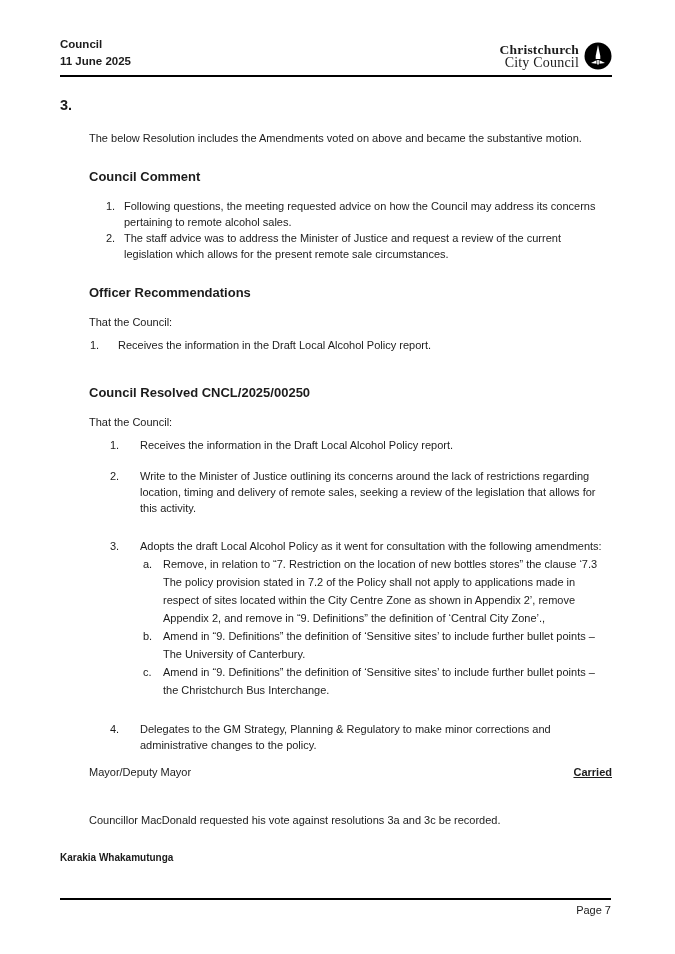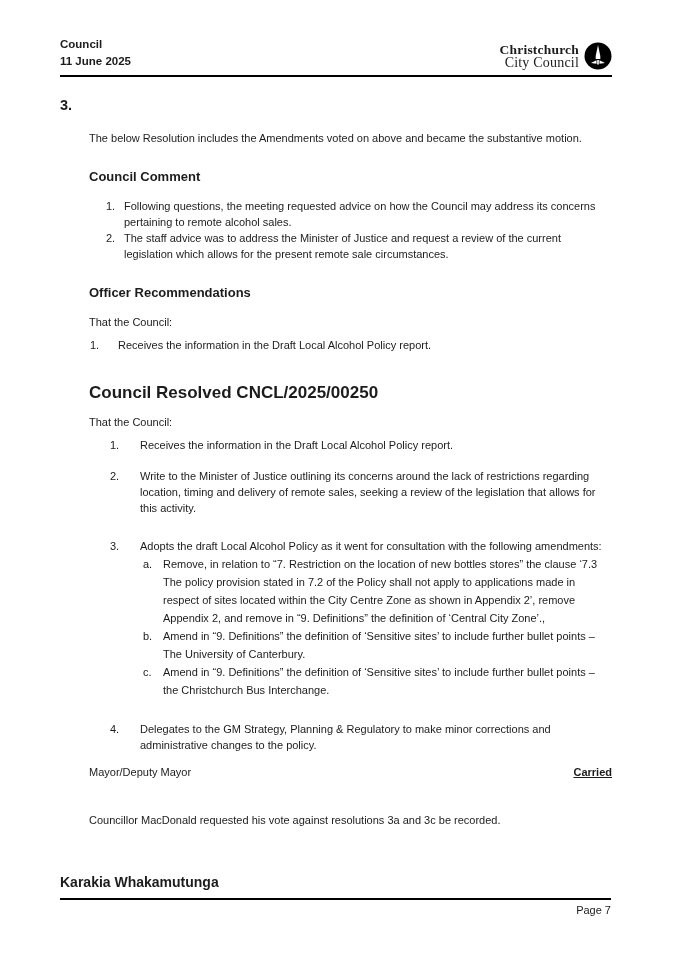--- a/index.html
+++ b/index.html
@@ -38,31 +38,31 @@
   .indent { margin-left:29px;margin-top:32px; }
   .note-label { margin-top:9px; }
   .note-para { margin-top:16px; }
   .sub-heading { margin-top:23px; font-weight:bold; font-size:13px; }
   .cc-list { margin-top:13px; }
   .cc-item { position:relative; padding-left:64px; }
   .cc-item .marker { position:absolute; left:46px; }
   .intro { margin-top:13px; }
   .or-item { position:relative; padding-left:58px; margin-top:7px; }
   .or-item .marker { position:absolute; left:30px; }
-  .res-heading { font-weight:bold; font-size:17px; }
+  .res-heading { font-weight:bold; font-size:13px; }
   .res-item { position:relative; padding-left:80px; margin-top:7px; }
   .res-item .marker { position:absolute; left:50px; }
   .res-item.gap { margin-top:15px; }
   .res-item.biggap { margin-top:22px; }
   .sub-list { margin-top:1px; }
   .sub-item { position:relative; padding-left:74px; line-height:18px; }
   .sub-item .marker { position:absolute; left:54px; }
   .mover-row { margin-top:11px; display:flex; justify-content:space-between; }
   .mover-row .result { font-weight:bold; text-decoration:underline; }
-  .closing { margin-top:46px; font-weight:bold; font-size:14px; }
+  .closing { margin-top:22px; font-weight:bold; font-size:10px; }
   
   .footer {
     position:absolute; left:60px; right:64px; top:898px;
     border-top:2px solid #000; padding-top:2px;
     text-align:right;
   }
 </style>
 </head>
 <body>
 

